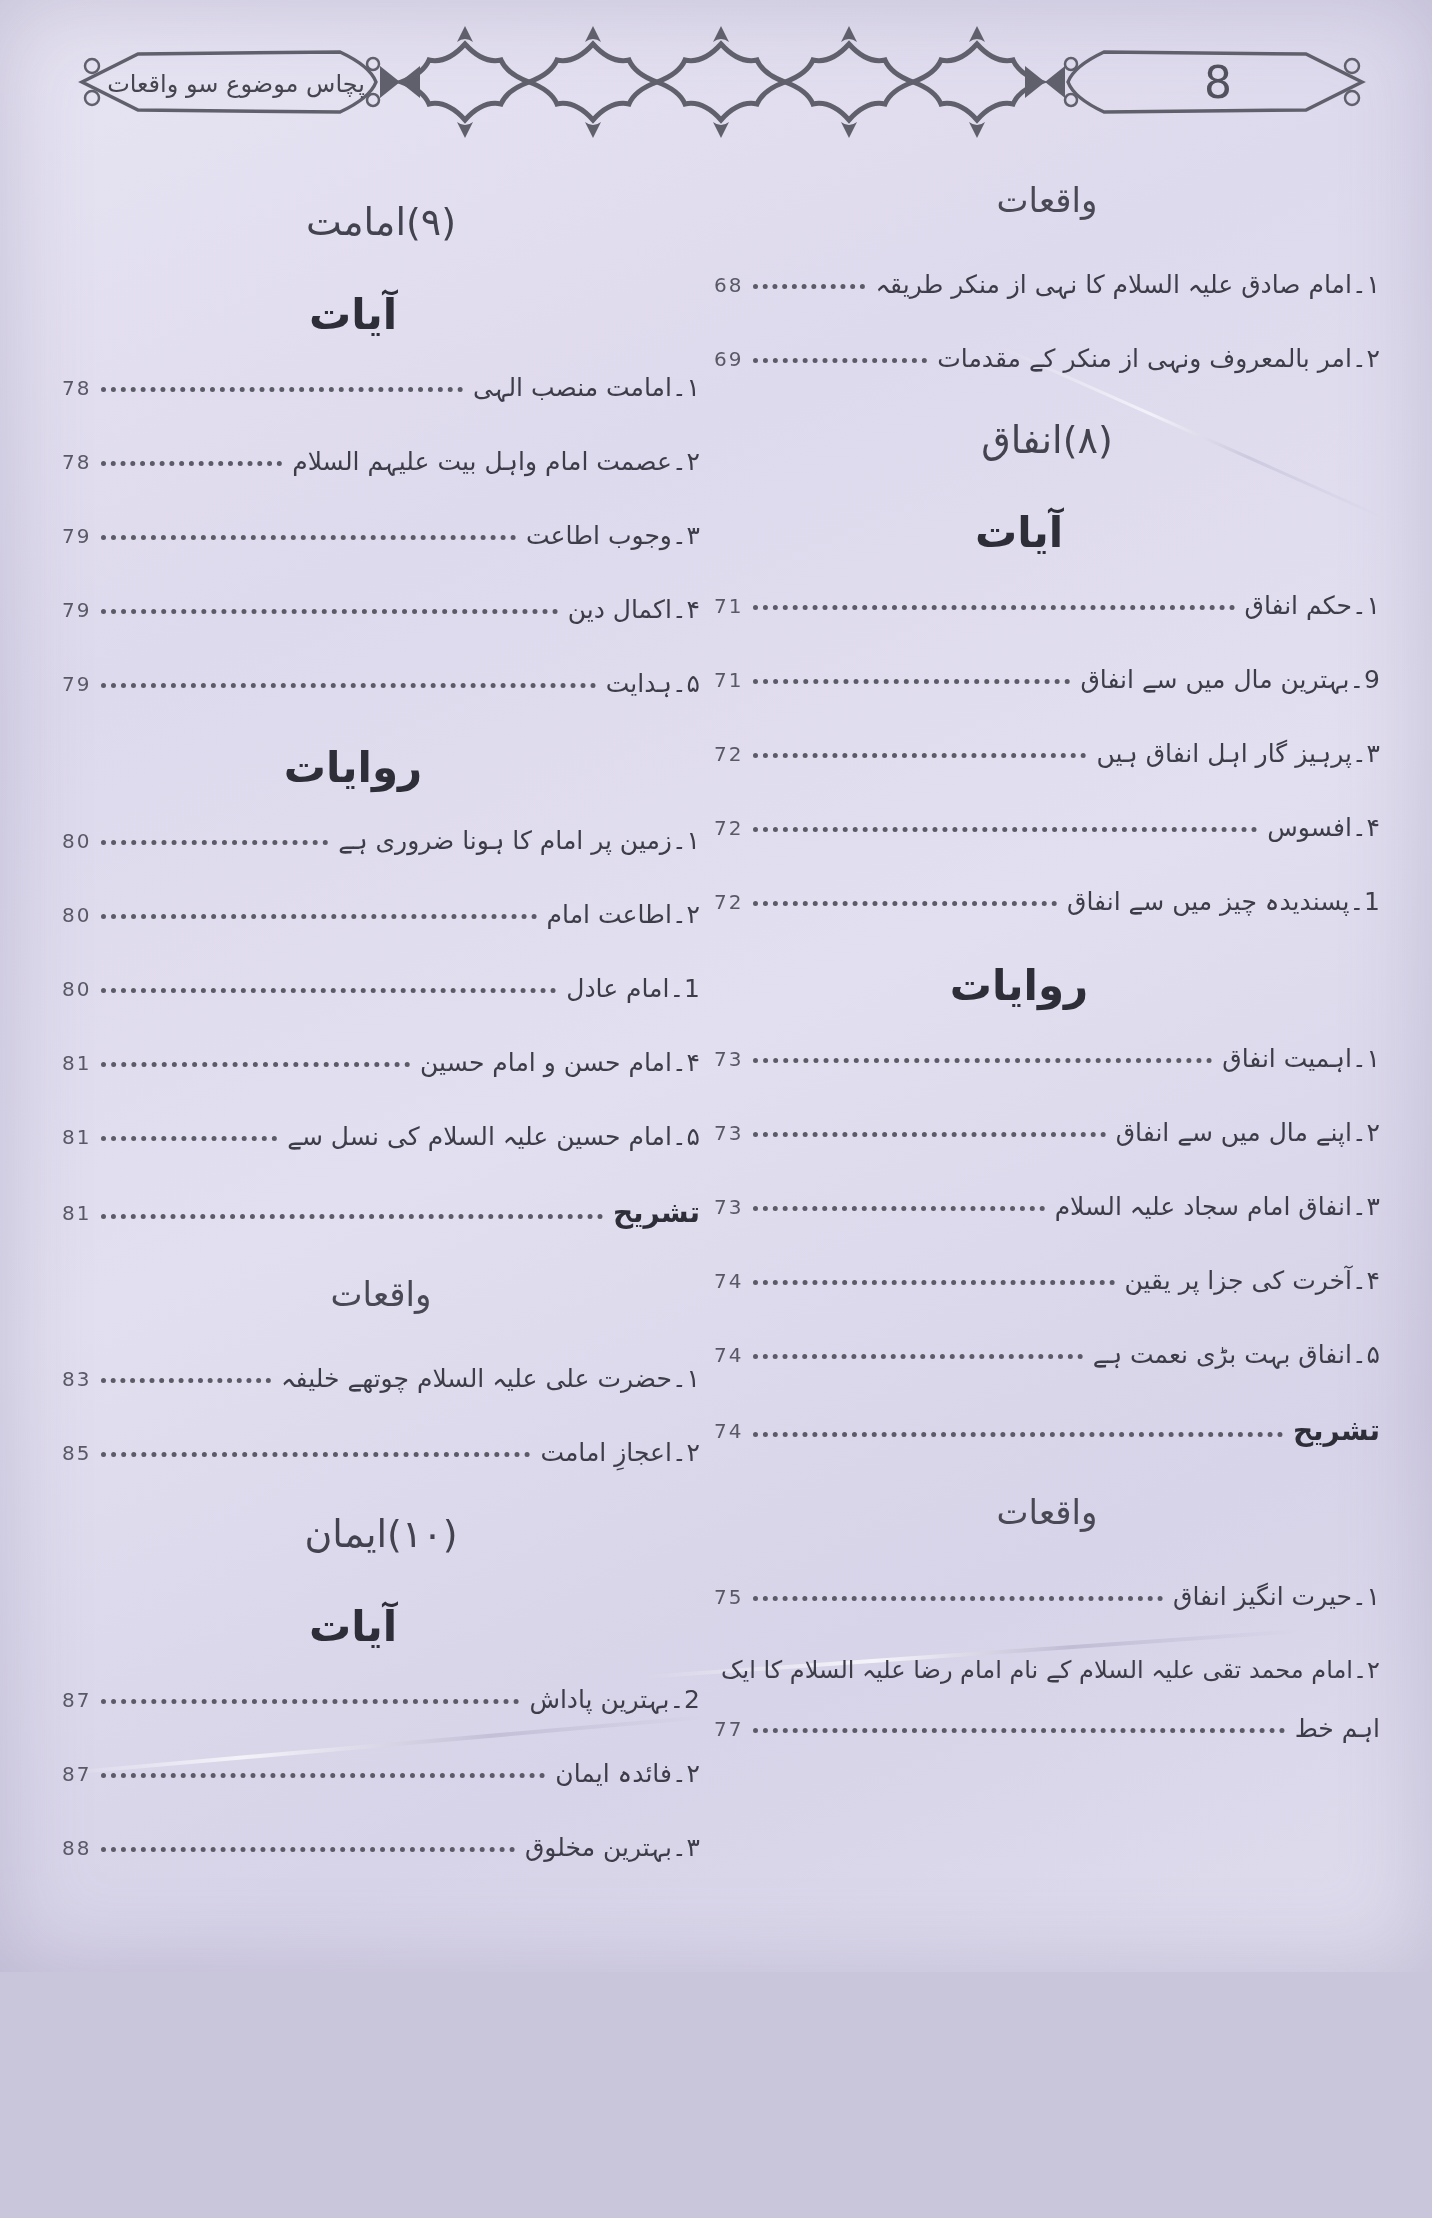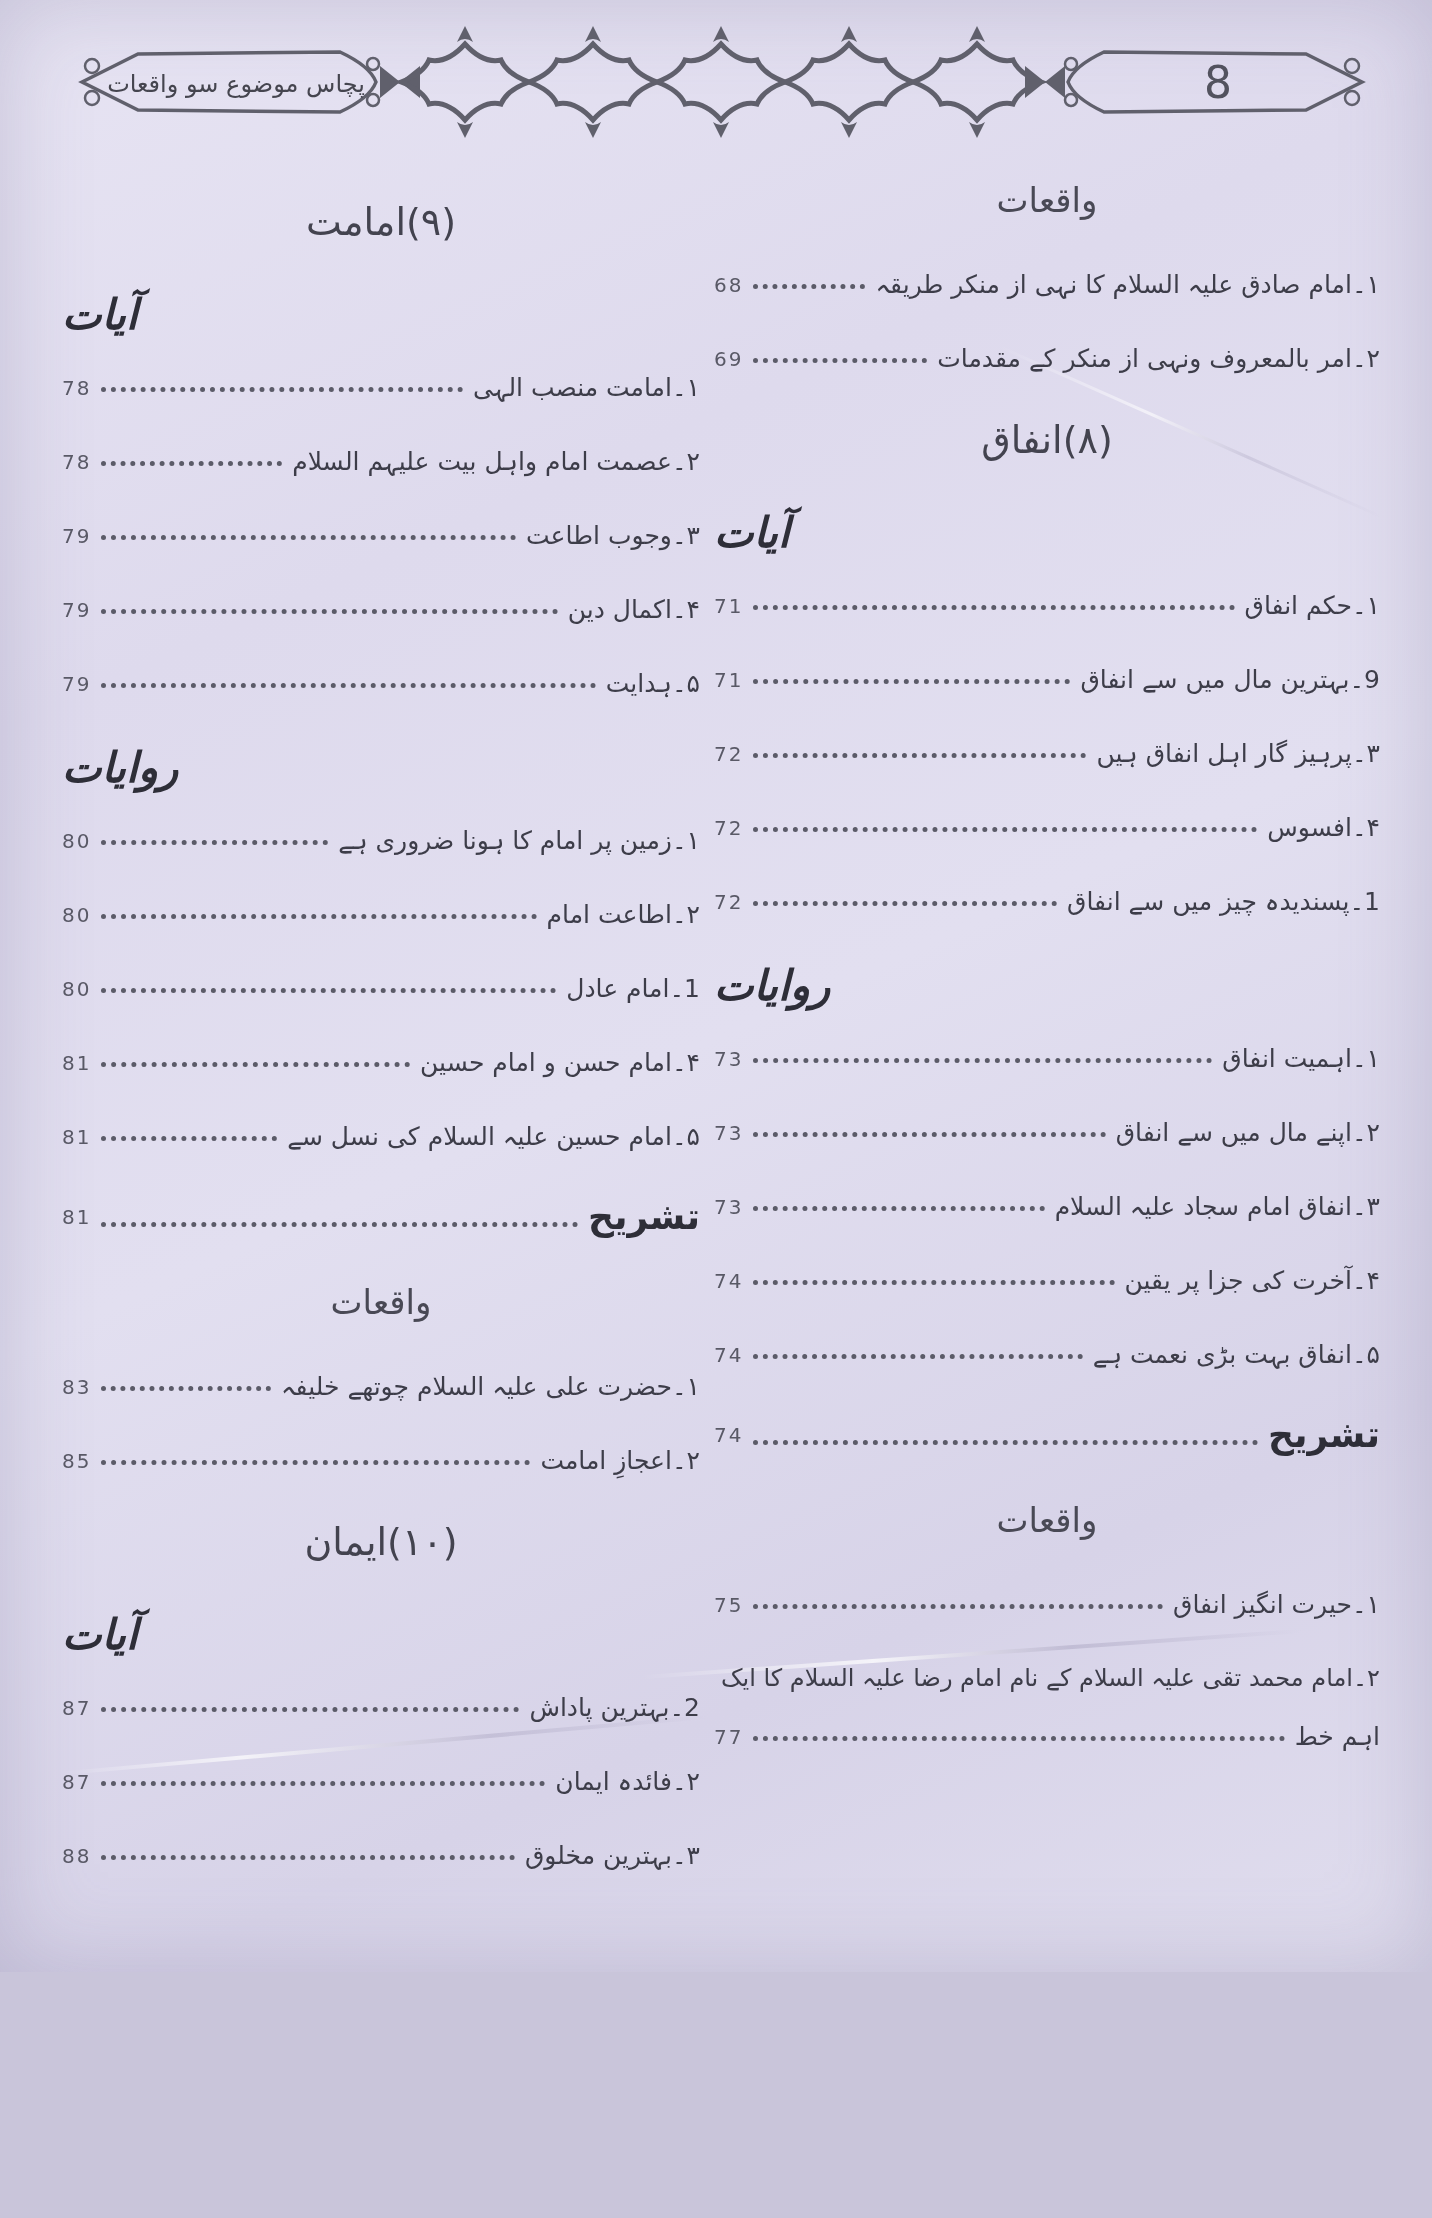--- a/index.html
+++ b/index.html
@@ -21,26 +21,26 @@
   .crease.c3{top:430px;left:980px;width:420px;height:3px;transform:rotate(24deg);
     background:linear-gradient(90deg,transparent,rgba(255,255,255,.6) 40%,rgba(150,144,175,.25) 65%,transparent);}
 
   .ornament{position:absolute;top:22px;left:40px;}
 
   .col{position:absolute;}
   .col-left{left:62px;top:170px;width:638px;}
   .col-right{left:714px;top:140px;width:666px;}
 
   .h-cal{text-align:center;font-size:34px;color:#494955;margin:40px 0 50px;letter-spacing:1px;}
-  .h-bold{text-align:left;padding-right:56px;font-size:42px;font-weight:bold;color:#2e2e38;margin:26px 0 34px;font-style:italic;}
+  .h-bold{text-align:center;padding-right:56px;font-size:42px;font-weight:bold;color:#2e2e38;margin:26px 0 34px;}
   .section-title{text-align:center;font-size:38px;color:#43434f;margin:30px 0 46px;}
 
   .entry{display:flex;direction:rtl;align-items:center;margin-bottom:45px;font-size:25px;}
   .entry .txt{flex:0 0 auto;white-space:nowrap;color:#3d3d49;}
-  .entry .txt.h-inline{font-weight:bold;font-size:36px;color:#2e2e38;}
+  .entry .txt.h-inline{font-weight:bold;font-size:28px;color:#2e2e38;}
   .entry .leader{flex:1 1 16px;min-width:10px;border-bottom:5px dotted #5b5b68;
     align-self:flex-end;margin:0 10px 10px 10px;}
   .entry .num{flex:0 0 auto;font-size:20px;color:#595966;letter-spacing:2px;}
 
   .entry-wrap .wrap1{direction:rtl;text-align:right;font-size:24px;white-space:nowrap;
     margin-bottom:30px;color:#3d3d49;}
   .entry-wrap .entry{margin-bottom:45px;}
 </style>
 </head>
 <body>

